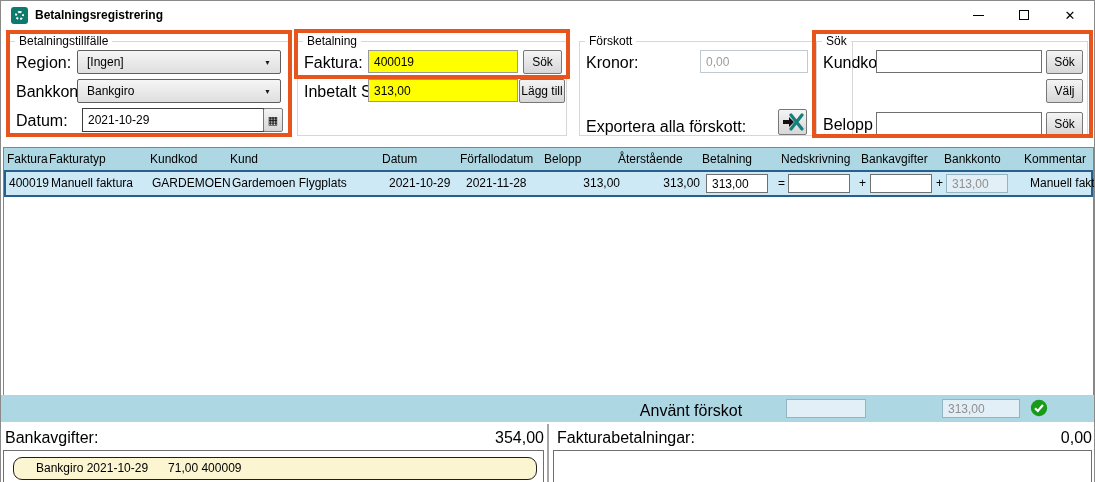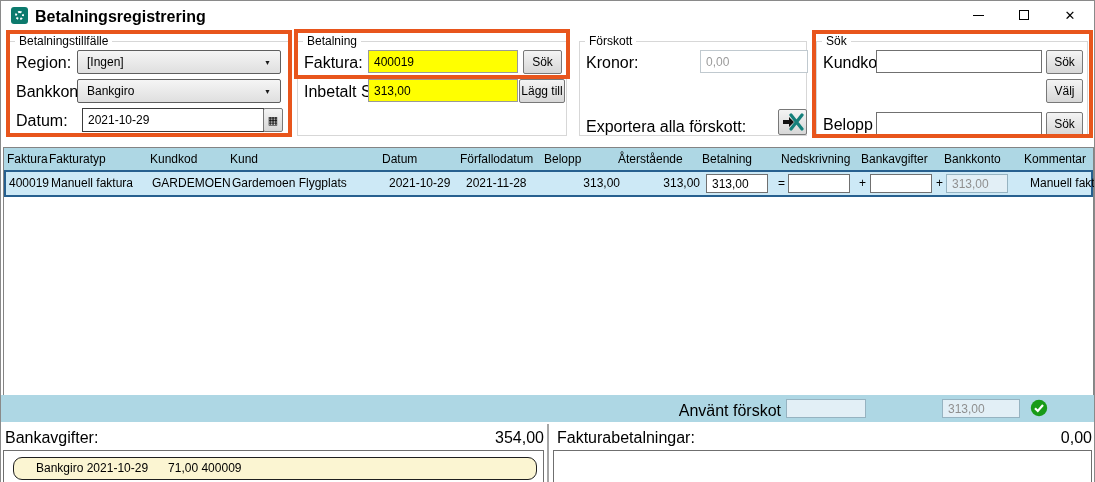--- a/index.html
+++ b/index.html
@@ -8,21 +8,21 @@
   #app { position:relative; width:1095px; height:482px; background:#fff;
     border:1px solid #8a8a8a; border-bottom:none; overflow:hidden; }
 
   .lbl { position:absolute; font-size:16px; color:#000; white-space:nowrap; }
 
   
   .titlebar { position:absolute; left:0; top:0; width:100%; height:28px; background:#fff; }
   .app-icon { position:absolute; left:10px; top:6px; width:17px; height:17px; background:#0c7a6d;
     border-radius:3px; display:flex; align-items:center; justify-content:center; }
   .app-icon-ring { width:9px; height:9px; border:2px dotted #fff; border-radius:50%; }
-  .win-title { position:absolute; left:34px; top:7px; font-size:16px; font-weight:600; }
+  .win-title { position:absolute; left:34px; top:7px; font-size:12px; font-weight:600; }
   .winbtns { position:absolute; right:1px; top:0; height:28px; display:flex; }
   .winbtn { width:46px; height:28px; display:flex; align-items:center; justify-content:center; cursor:default; }
   .min-glyph { width:11px; border-top:1px solid #000; display:inline-block; }
   .max-glyph { width:10px; height:10px; border:1px solid #000; display:inline-block; }
   .close-glyph { font-size:13px; color:#000; }
 
   
   .groupbox { position:absolute; border:1px solid #d7d7d7; }
   .group-title { position:absolute; top:-8px; left:5px; background:#fff; padding:0 4px; font-size:12px; }
 
@@ -120,21 +120,21 @@
     <div class="btn" style="left:225px;top:8px;width:39px;height:24px">
       <span>Sök</span>
     </div>
     <span class="lbl" style="left:6px;top:41px">Inbetalt SEK:</span>
     <input class="tb yellow" style="left: 70px; top: 37px; width: 150px; height: 23px;" value="313,00">
     <div class="btn" style="left:221px;top:37px;width:46px;height:24px">
       <span>Lägg till</span>
     </div>
   </div>
 
-  <div class="groupbox" style="left:578px;top:40px;width:228px;height:95px">
+  <div class="groupbox" style="left:578px;top:40px;width:274px;height:95px">
     <span class="group-title">Förskott</span>
     <span class="lbl" style="left:6px;top:12px">Kronor:</span>
     <input class="tb dim" style="left: 120px; top: 8px; width: 108px; height: 23px;" value="0,00">
     <span class="lbl" style="left:6px;top:76px">Exportera alla förskott:</span>
     <div class="btn" style="left:198px;top:67px;width:29px;height:26px">
       <svg width="22" height="18" viewBox="0 0 22 18">
         <polygon points="1,7 7,7 7,4 12,9 7,14 7,11 1,11" fill="#111"></polygon>
         <path d="M9 2 L20 16 M20 2 L9 16" stroke="#15807b" stroke-width="3.2" stroke-linecap="round" fill="none"></path>
       </svg>
     </div>
@@ -202,21 +202,21 @@
         <span>‹</span>
       </div>
       <div class="scroll-thumb"></div>
       <div class="scroll-arrow" style="right:0">
         <span>›</span>
       </div>
     </div>
   </div>
 
   <div class="bluebar">
-    <span class="lbl" style="left:600px;top:7px;width:180px;text-align:right;overflow:hidden">Använt förskot</span>
+    <span class="lbl" style="left:600px;top:7px;width:180px;text-align:center;overflow:hidden">Använt förskot</span>
     <input class="tb pale" style="left: 785px; top: 4px; width: 80px; height: 19px;" value="">
     <input class="tb pale" style="left: 941px; top: 4px; width: 78px; height: 19px;" value="313,00">
     <svg style="position:absolute;left:1029px;top:4px" width="18" height="18" viewBox="0 0 18 18">
       <circle cx="9" cy="9" r="8.2" fill="#189b18"></circle>
       <path d="M5 9.2 L7.8 12 L13 6" stroke="#fff" stroke-width="2.2" fill="none"></path>
     </svg>
   </div>
 
   <span class="lbl" style="left:4px;top:428px">Bankavgifter:</span>
   <span class="lbl amount" style="left:443px;top:428px;width:100px">354,00</span>

